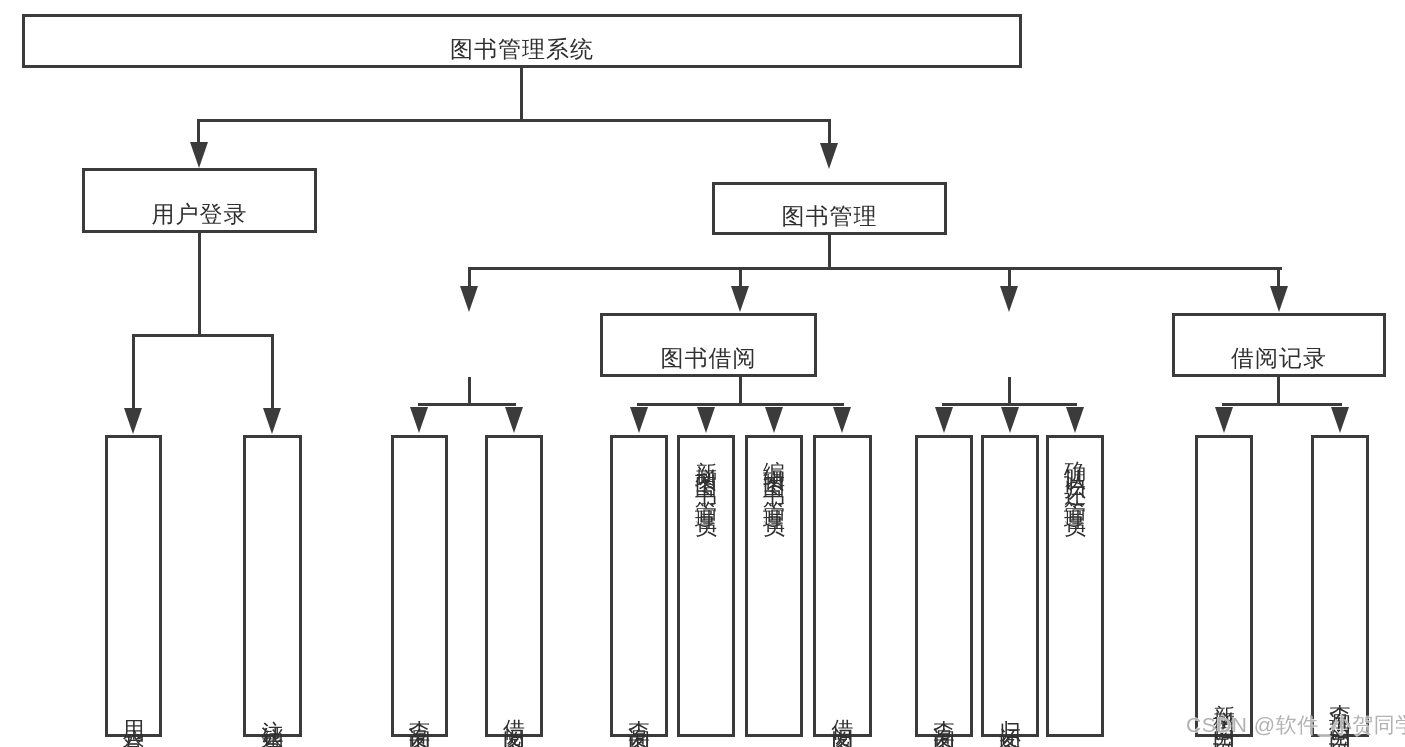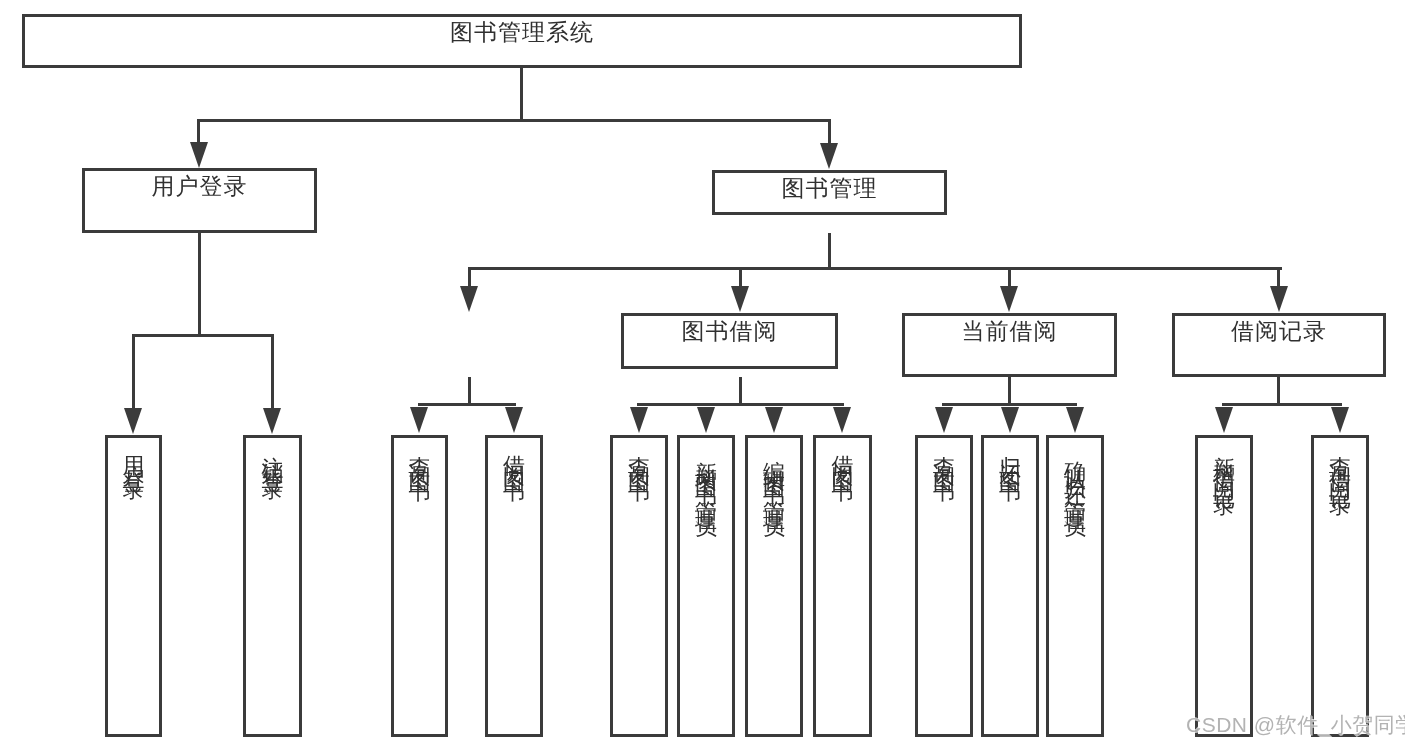--- a/index.html
+++ b/index.html
@@ -10,21 +10,21 @@
     background: #ffffff;
     font-family: "Liberation Sans", "DejaVu Sans", sans-serif;
     overflow: hidden;
   }
   .box {
     position: absolute;
     box-sizing: border-box;
     border: 3px solid #3b3b3b;
     background: #ffffff;
     display: flex;
-    align-items: flex-start;
+    align-items: flex-end;
     justify-content: center;
     color: #303030;
   }
   .hbox { font-size: 23px; letter-spacing: 1px; }
   .vbox { font-size: 22px; }
   .vbox .vtext {
     writing-mode: vertical-rl;
     text-orientation: mixed;
     letter-spacing: 8px;
     line-height: 1;
@@ -63,21 +63,21 @@
   <div class="line" style="left:520px; top:68px; width:3px; height:53px;"></div>
   <div class="line" style="left:197px; top:119px; width:634px; height:3px;"></div>
   <div class="line" style="left:197px; top:119px; width:3px; height:26px;"></div>
   <div class="arrow" style="left:190px; top:142px;"></div>
   <div class="line" style="left:828px; top:119px; width:3px; height:26px;"></div>
   <div class="arrow" style="left:820px; top:143px;"></div>
 
   <div class="box hbox" style="left:82px; top:168px; width:235px; height:65px;">
     <span>用户登录</span>
   </div>
-  <div class="box hbox" style="left:712px; top:170px; width:235px; height:45px;">
+  <div class="box hbox" style="left:712px; top:182px; width:235px; height:53px;">
     <span>图书管理</span>
   </div>
 
   <div class="line" style="left:198px; top:233px; width:3px; height:103px;"></div>
   <div class="line" style="left:132px; top:334px; width:142px; height:3px;"></div>
   <div class="line" style="left:132px; top:334px; width:3px; height:76px;"></div>
   <div class="arrow" style="left:124px; top:408px;"></div>
   <div class="line" style="left:271px; top:334px; width:3px; height:76px;"></div>
   <div class="arrow" style="left:263px; top:408px;"></div>
 
@@ -85,25 +85,22 @@
   <div class="line" style="left:468px; top:267px; width:814px; height:3px;"></div>
   <div class="line" style="left:468px; top:267px; width:3px; height:20px;"></div>
   <div class="arrow" style="left:460px; top:286px;"></div>
   <div class="line" style="left:739px; top:267px; width:3px; height:20px;"></div>
   <div class="arrow" style="left:731px; top:286px;"></div>
   <div class="line" style="left:1008px; top:267px; width:3px; height:20px;"></div>
   <div class="arrow" style="left:1000px; top:286px;"></div>
   <div class="line" style="left:1277px; top:267px; width:3px; height:20px;"></div>
   <div class="arrow" style="left:1270px; top:286px;"></div>
 
-  <div class="box hbox" style="left:621px; top:313px; width:217px; height:56px;">
+  <div class="box hbox" style="left:600px; top:313px; width:217px; height:64px;">
     <span>图书借阅</span>
-  </div>
-  <div class="box hbox" style="left:902px; top:313px; width:215px; height:64px;">
-    <span>当前借阅</span>
   </div>
   <div class="box hbox" style="left:1172px; top:313px; width:214px; height:64px;">
     <span>借阅记录</span>
   </div>
 
   <div class="line" style="left:468px; top:377px; width:3px; height:29px;"></div>
   <div class="line" style="left:418px; top:403px; width:98px; height:3px;"></div>
   <div class="arrow" style="left:410px; top:407px;"></div>
   <div class="arrow" style="left:505px; top:407px;"></div>
 

